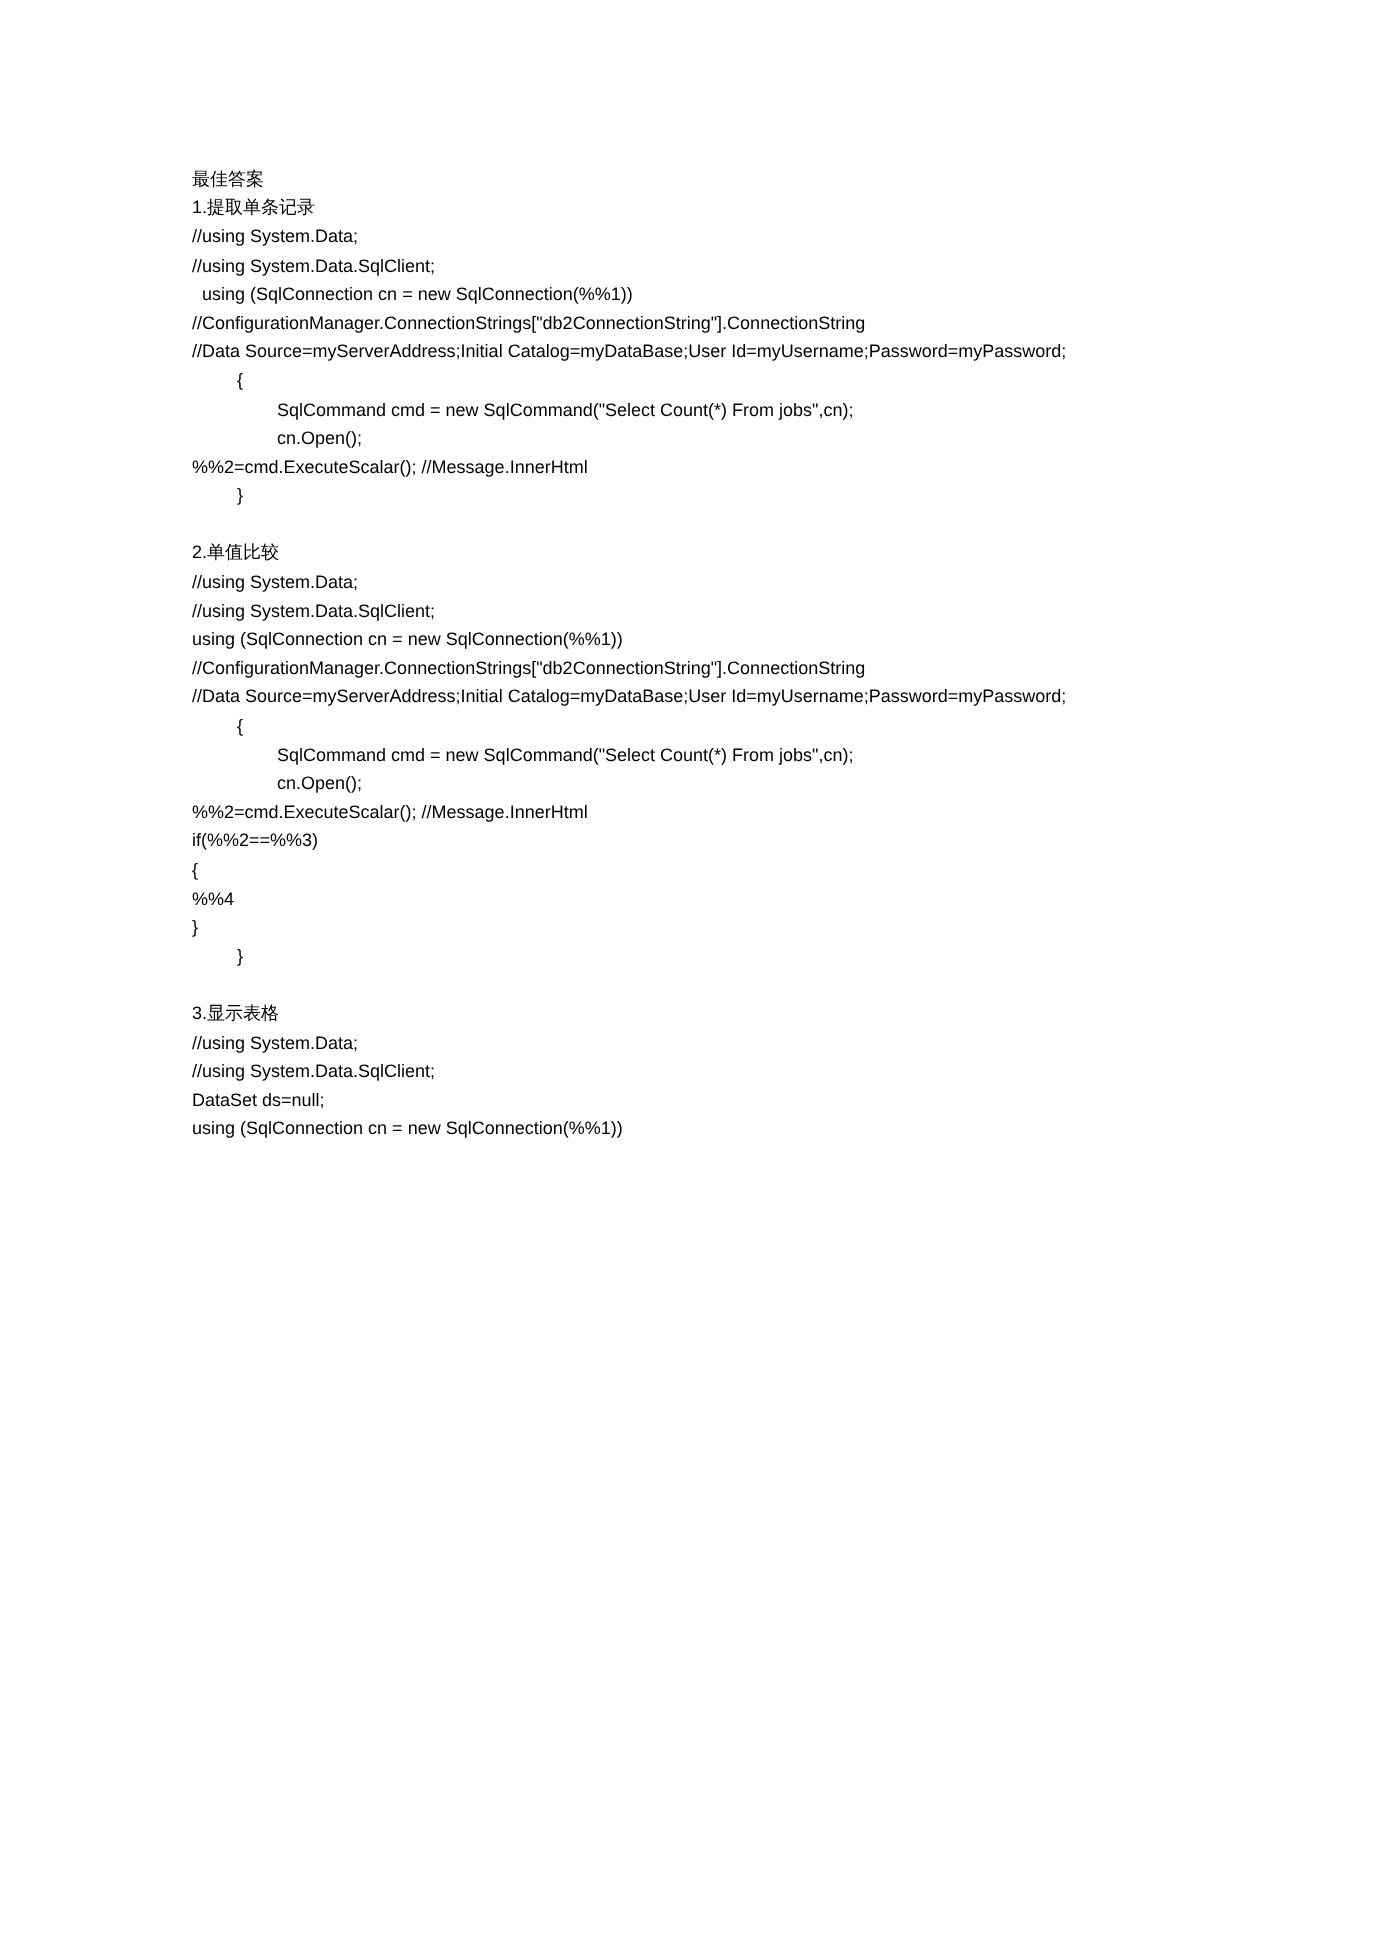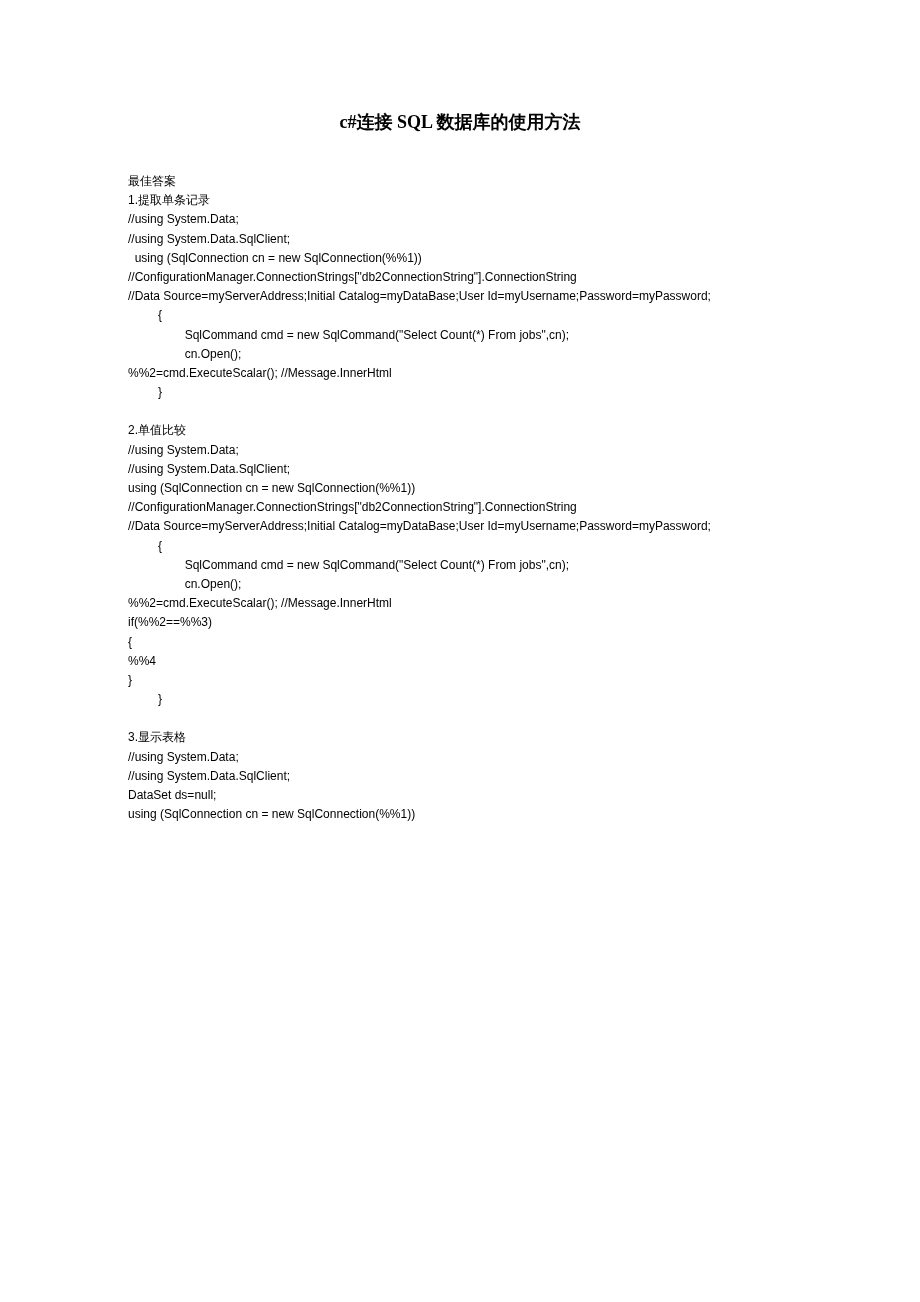--- a/index.html
+++ b/index.html
@@ -28,21 +28,20 @@
     line-height: 1.6;
     white-space: pre-wrap;
     word-break: break-all;
     font-family: "SimSun", Arial, Helvetica, sans-serif;
   }
 </style>
 </head>
 <body>
 
 <div class="page">
-  <div class="title">c#连接 SQL 数据库的使用方法</div>
   <div class="content">最佳答案
 1.提取单条记录
 //using System.Data;
 //using System.Data.SqlClient;
   using (SqlConnection cn = new SqlConnection(%%1))
 //ConfigurationManager.ConnectionStrings["db2ConnectionString"].ConnectionString
 //Data Source=myServerAddress;Initial Catalog=myDataBase;User Id=myUsername;Password=myPassword;
          {
                  SqlCommand cmd = new SqlCommand("Select Count(*) From jobs",cn);
                  cn.Open();

